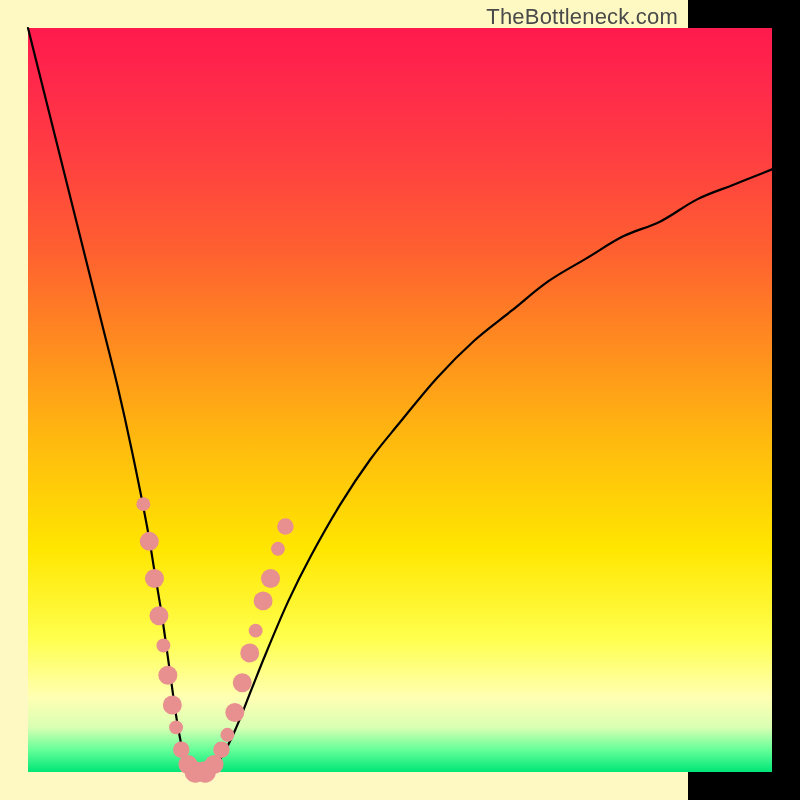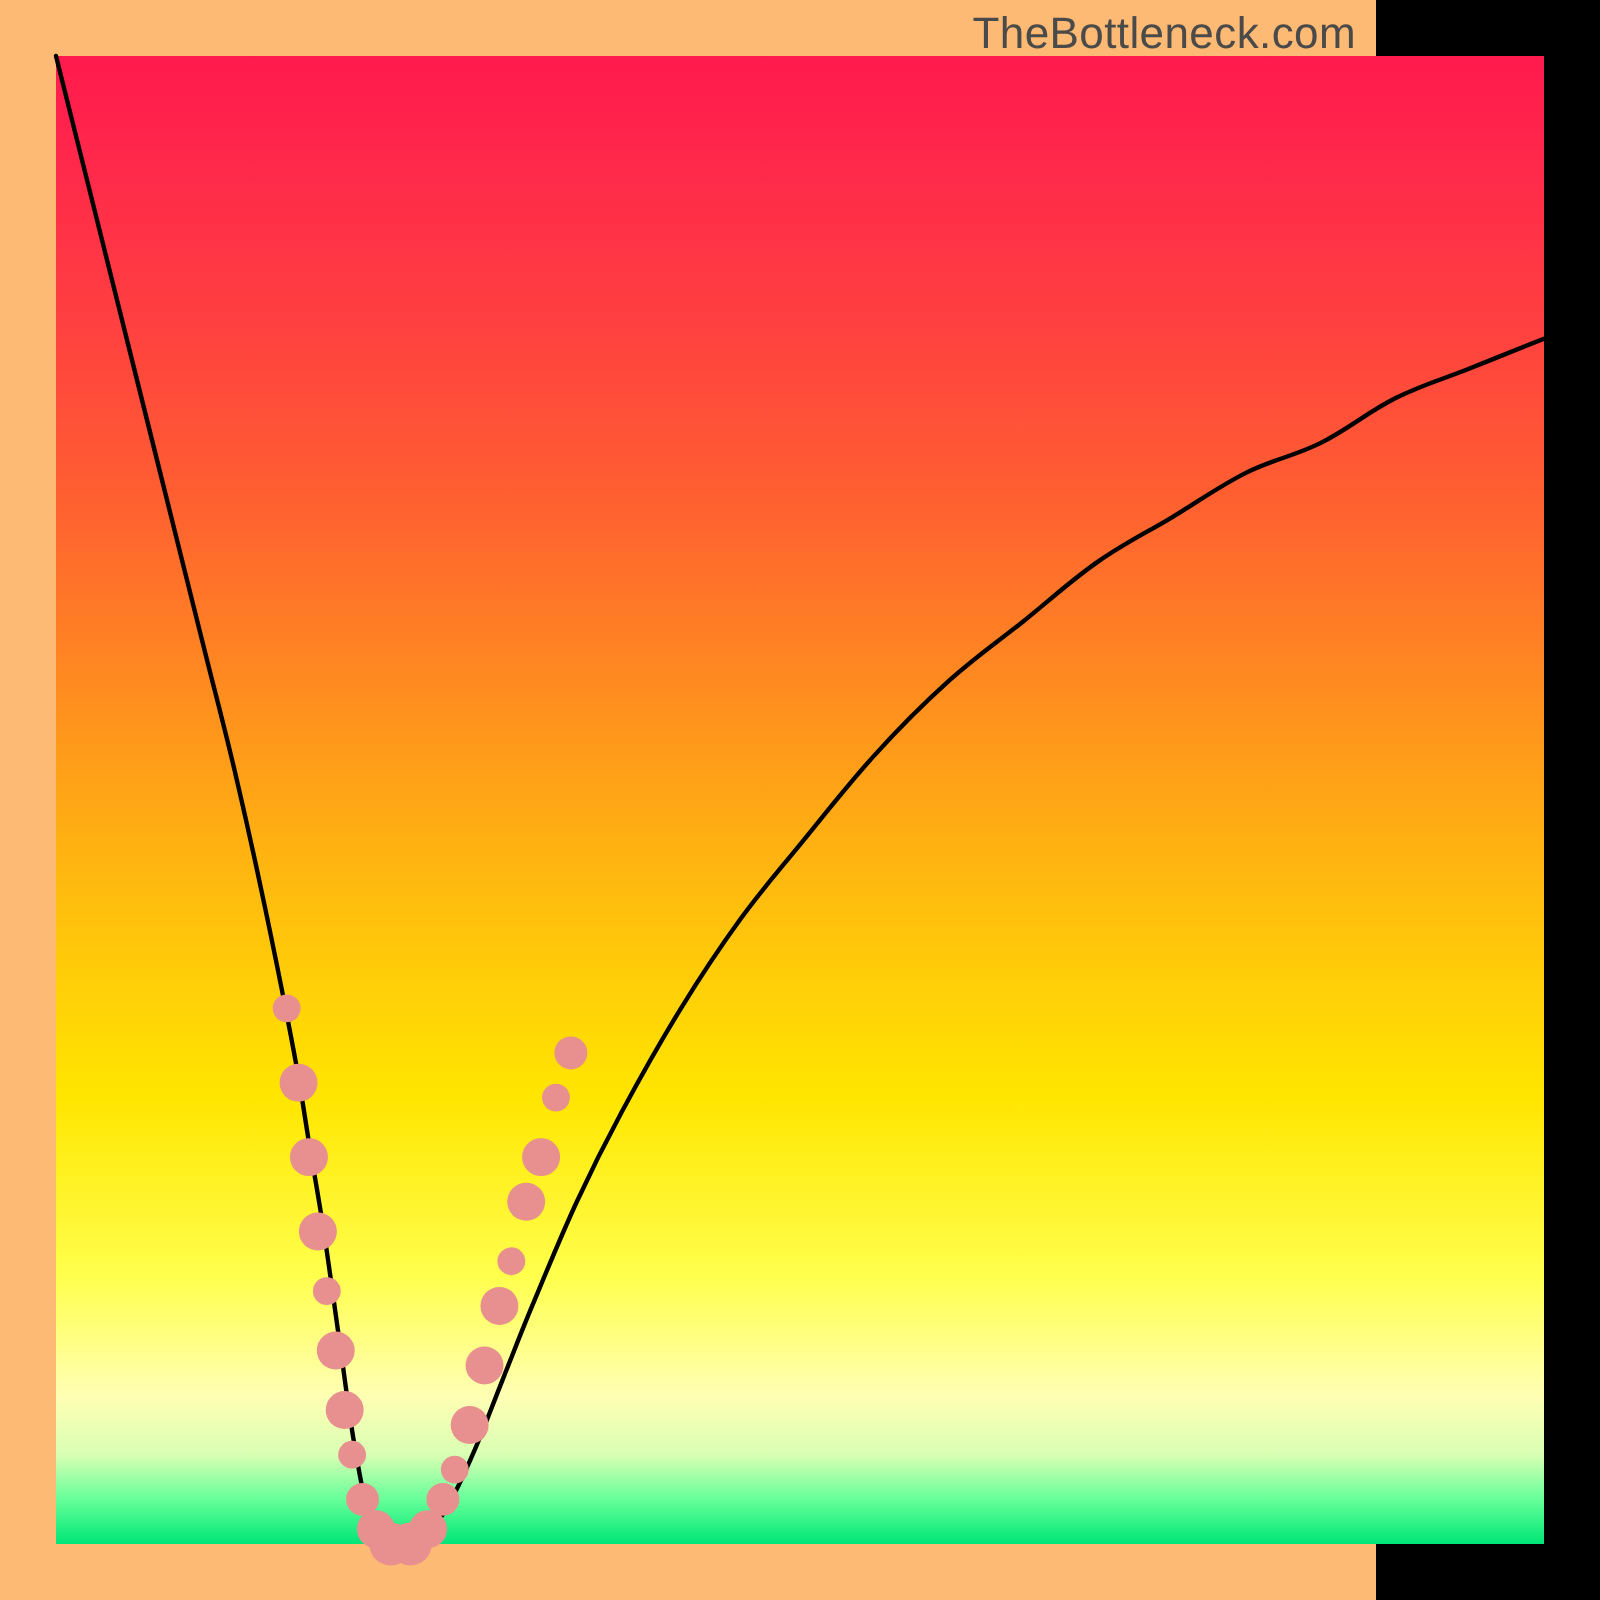--- a/index.html
+++ b/index.html
@@ -8,21 +8,21 @@
     width: 800px;
     height: 800px;
     overflow: hidden;
     background: #000;
     font-family: Arial, Helvetica, sans-serif;
   }
   .frame {
     position: relative;
     width: 688px;
     height: 800px;
-    background: #fdba74;
+    background: #fef9c3;
   }
   .plot-area {
     position: absolute;
     left: 28px;
     top: 28px;
     width: 744px;
     height: 744px;
     
     background: linear-gradient(
       to bottom,

